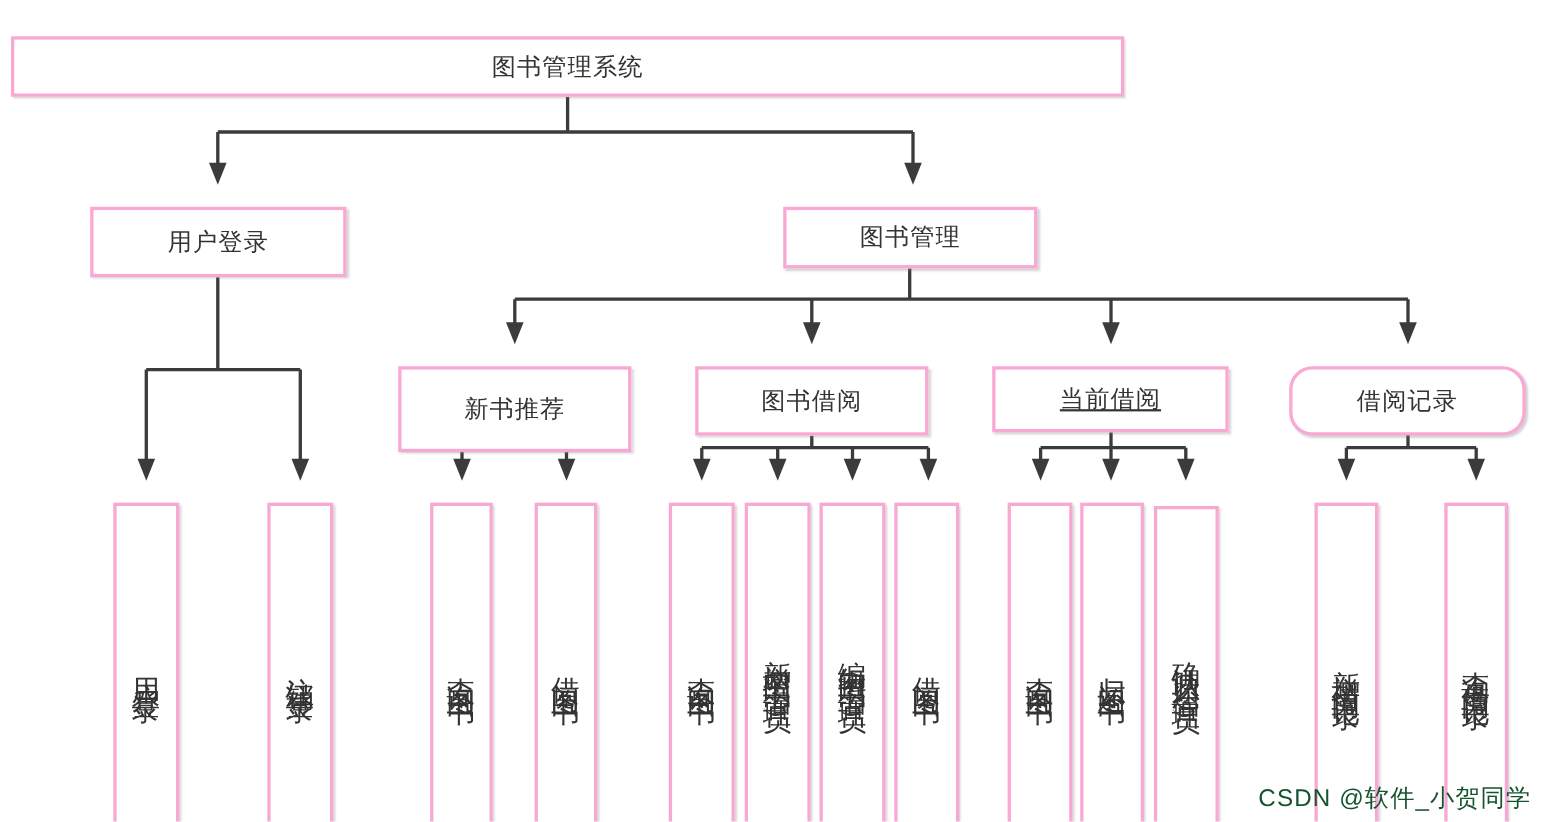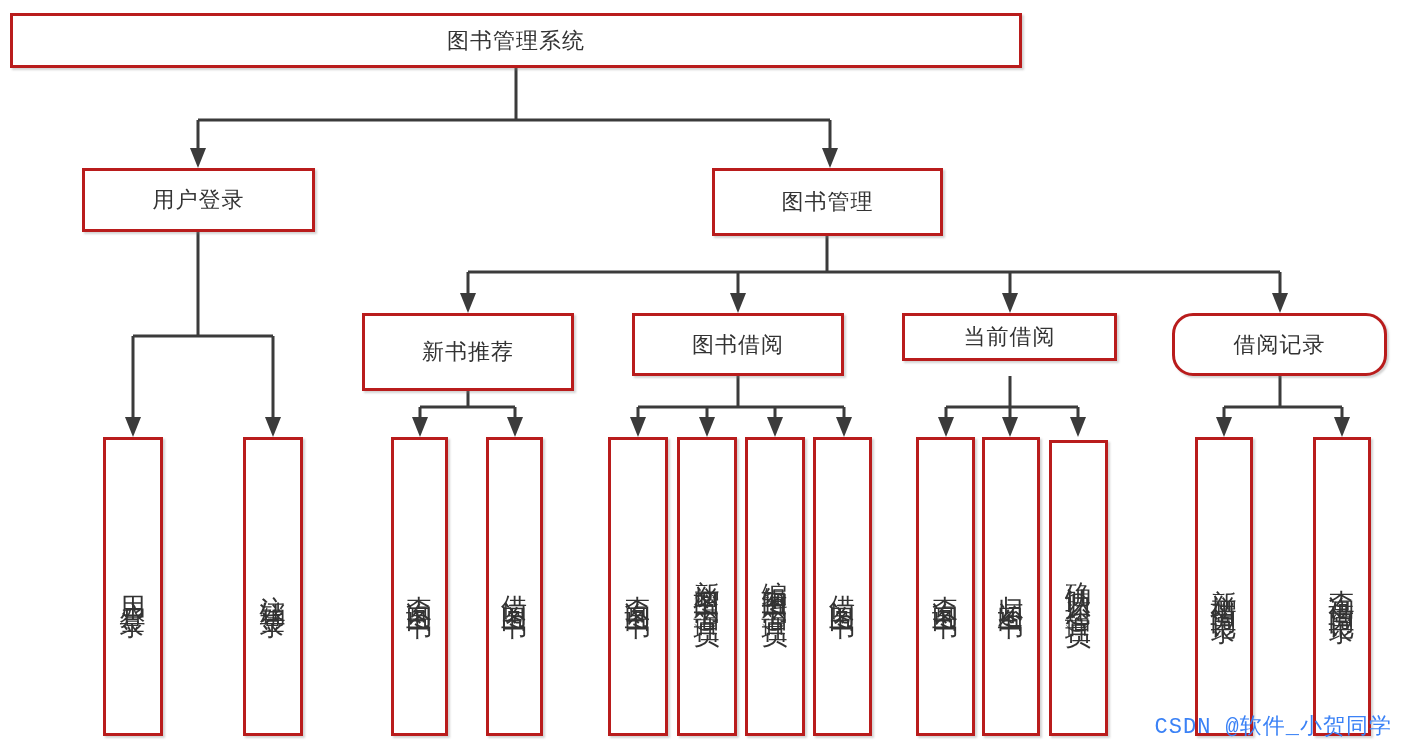--- a/index.html
+++ b/index.html
@@ -3,31 +3,31 @@
 <meta charset="utf-8">
 <style>
   html,body{margin:0;padding:0;background:#ffffff;}
   .canvas{
     position:relative;width:1405px;height:747px;background:#ffffff;
     font-family:"Liberation Sans","DejaVu Sans",sans-serif;color:#333333;overflow:hidden;
   }
   .wires{position:absolute;left:0;top:0;z-index:0;}
   .box{
     position:absolute;box-sizing:border-box;background:#ffffff;
-    border:3px solid #b91c1c;display:flex;align-items:center;justify-content:center;
-    z-index:1;box-shadow:2px 2px 2px rgba(130,130,130,0.35);
+    border:3px solid #f9a8d4;display:flex;align-items:center;justify-content:center;
+    z-index:1;box-shadow:2px 2px 2px rgba(130,130,130,0.35);margin-top:20px;
   }
   .hbox{font-size:22px;letter-spacing:1px;white-space:nowrap;}
   .vbox{
     writing-mode:vertical-rl;text-orientation:mixed;
     font-size:26px;letter-spacing:6px;line-height:1;
   }
   .watermark{
     position:absolute;right:13px;bottom:6px;z-index:5;
-    font-size:22px;color:#3b82f6;letter-spacing:1px;white-space:nowrap;font-family:Liberation Mono, monospace;
+    font-size:22px;color:#14532d;letter-spacing:1px;white-space:nowrap;
   }
 </style>
 </head>
 <body>
 
 <div class="canvas">
 
   <svg class="wires" width="1405" height="747" viewBox="0 0 1405 747">
     <g stroke="#3b3b3b" stroke-width="3" fill="none">
 
@@ -64,25 +64,25 @@
       <polygon points="1002,417 1018,417 1010,437"></polygon>
       <polygon points="1070,417 1086,417 1078,437"></polygon>
       <polygon points="1216,417 1232,417 1224,437"></polygon>
       <polygon points="1334,417 1350,417 1342,437"></polygon>
     </g>
   </svg>
 
   <div class="box hbox" style="left:10px;top:13px;width:1012px;height:55px;">图书管理系统</div>
 
   <div class="box hbox" style="left:82px;top:168px;width:233px;height:64px;">用户登录</div>
-  <div class="box hbox" style="left:712px;top:168px;width:231px;height:68px;">图书管理</div>
+  <div class="box hbox" style="left:712px;top:168px;width:231px;height:56px;">图书管理</div>
 
   <div class="box hbox" style="left:362px;top:313px;width:212px;height:78px;">新书推荐</div>
   <div class="box hbox" style="left:632px;top:313px;width:212px;height:63px;">图书借阅</div>
-  <div class="box hbox" style="left:902px;top:313px;width:215px;height:48px;">当前借阅</div>
+  <div class="box hbox" style="left:902px;top:313px;width:215px;height:60px;text-decoration:underline;">当前借阅</div>
   <div class="box hbox" style="left:1172px;top:313px;width:215px;height:63px;border-radius:21px;">借阅记录</div>
 
   <div class="box vbox" style="left:103px;top:437px;width:60px;height:299px;">用户登录</div>
   <div class="box vbox" style="left:243px;top:437px;width:60px;height:299px;">注销登录</div>
 
   <div class="box vbox" style="left:391px;top:437px;width:57px;height:299px;">查询图书</div>
   <div class="box vbox" style="left:486px;top:437px;width:57px;height:299px;">借阅图书</div>
 
   <div class="box vbox" style="left:608px;top:437px;width:60px;height:299px;">查询图书</div>
   <div class="box vbox" style="left:677px;top:437px;width:60px;height:299px;">新增图书（管理员）</div>

